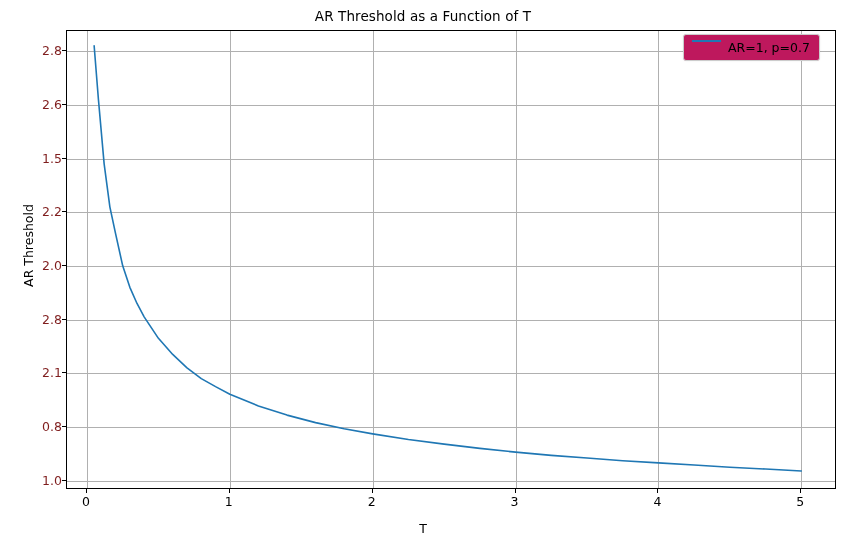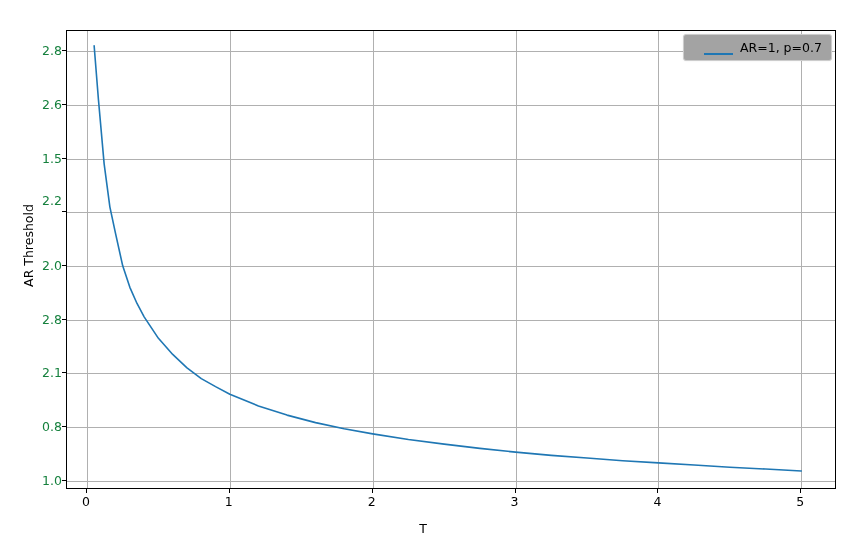--- a/index.html
+++ b/index.html
@@ -61,21 +61,21 @@
     top: 0;
     width: 770px;
     height: 459px;
   }
   .ytick-label {
     position: absolute;
     right: 0;
     width: 44px;
     text-align: right;
     font-size: 12.5px;
-    color: #15803d;
+    color: #7f1d1d;
     transform: translateY(-50%);
   }
   .ytick-mark {
     position: absolute;
     width: 4px;
     height: 1px;
     background: #000000;
   }
   .xtick-label {
     position: absolute;
@@ -116,24 +116,24 @@
     text-align: center;
     font-size: 12.5px;
     color: #000000;
     transform: rotate(-90deg);
   }
   #legend {
     position: absolute;
     left: 683px;
     top: 34px;
     display: flex;
-    align-items: flex-end;
+    align-items: flex-start;
     gap: 7px;
-    padding: 5px 9px 5px 20px;
-    background: #a3a3a3;
+    padding: 5px 9px 5px 8px;
+    background: #be185d;
     border: 1px solid #cccccc;
     border-radius: 3px;
     box-shadow: 0 0 2px rgba(0,0,0,0.08);
   }
   #legend .legend-swatch {
     display: block;
     width: 29px;
     height: 0;
     border-top: 2.1px solid #1f77b4;
   }
@@ -141,31 +141,32 @@
     font-size: 12.5px;
     color: #000000;
     white-space: nowrap;
   }
 </style>
 </head>
 <body>
 
 <div id="figure">
 
+  <div id="chart-title">AR Threshold as a Function of T</div>
 
   <div id="yaxis-label">AR Threshold</div>
   <div id="xaxis-label">T</div>
 
   <div id="ytick-labels">
       <div class="ytick-label" style="top: 479.605px;">1.0</div>
       <div class="ytick-label" style="top: 425.921px;">0.8</div>
       <div class="ytick-label" style="top: 372.237px;">2.1</div>
       <div class="ytick-label" style="top: 318.553px;">2.8</div>
       <div class="ytick-label" style="top: 264.868px;">2.0</div>
-      <div class="ytick-label" style="top: 200px;">2.2</div>
+      <div class="ytick-label" style="top: 211px;">2.2</div>
       <div class="ytick-label" style="top: 157.5px;">1.5</div>
       <div class="ytick-label" style="top: 103.816px;">2.6</div>
       <div class="ytick-label" style="top: 50.1316px;">2.8</div>
     </div>
   <div id="ytick-marks">
       <div class="ytick-mark" style="top: 479.605px;"></div>
       <div class="ytick-mark" style="top: 425.921px;"></div>
       <div class="ytick-mark" style="top: 372.237px;"></div>
       <div class="ytick-mark" style="top: 318.553px;"></div>
       <div class="ytick-mark" style="top: 264.868px;"></div>

